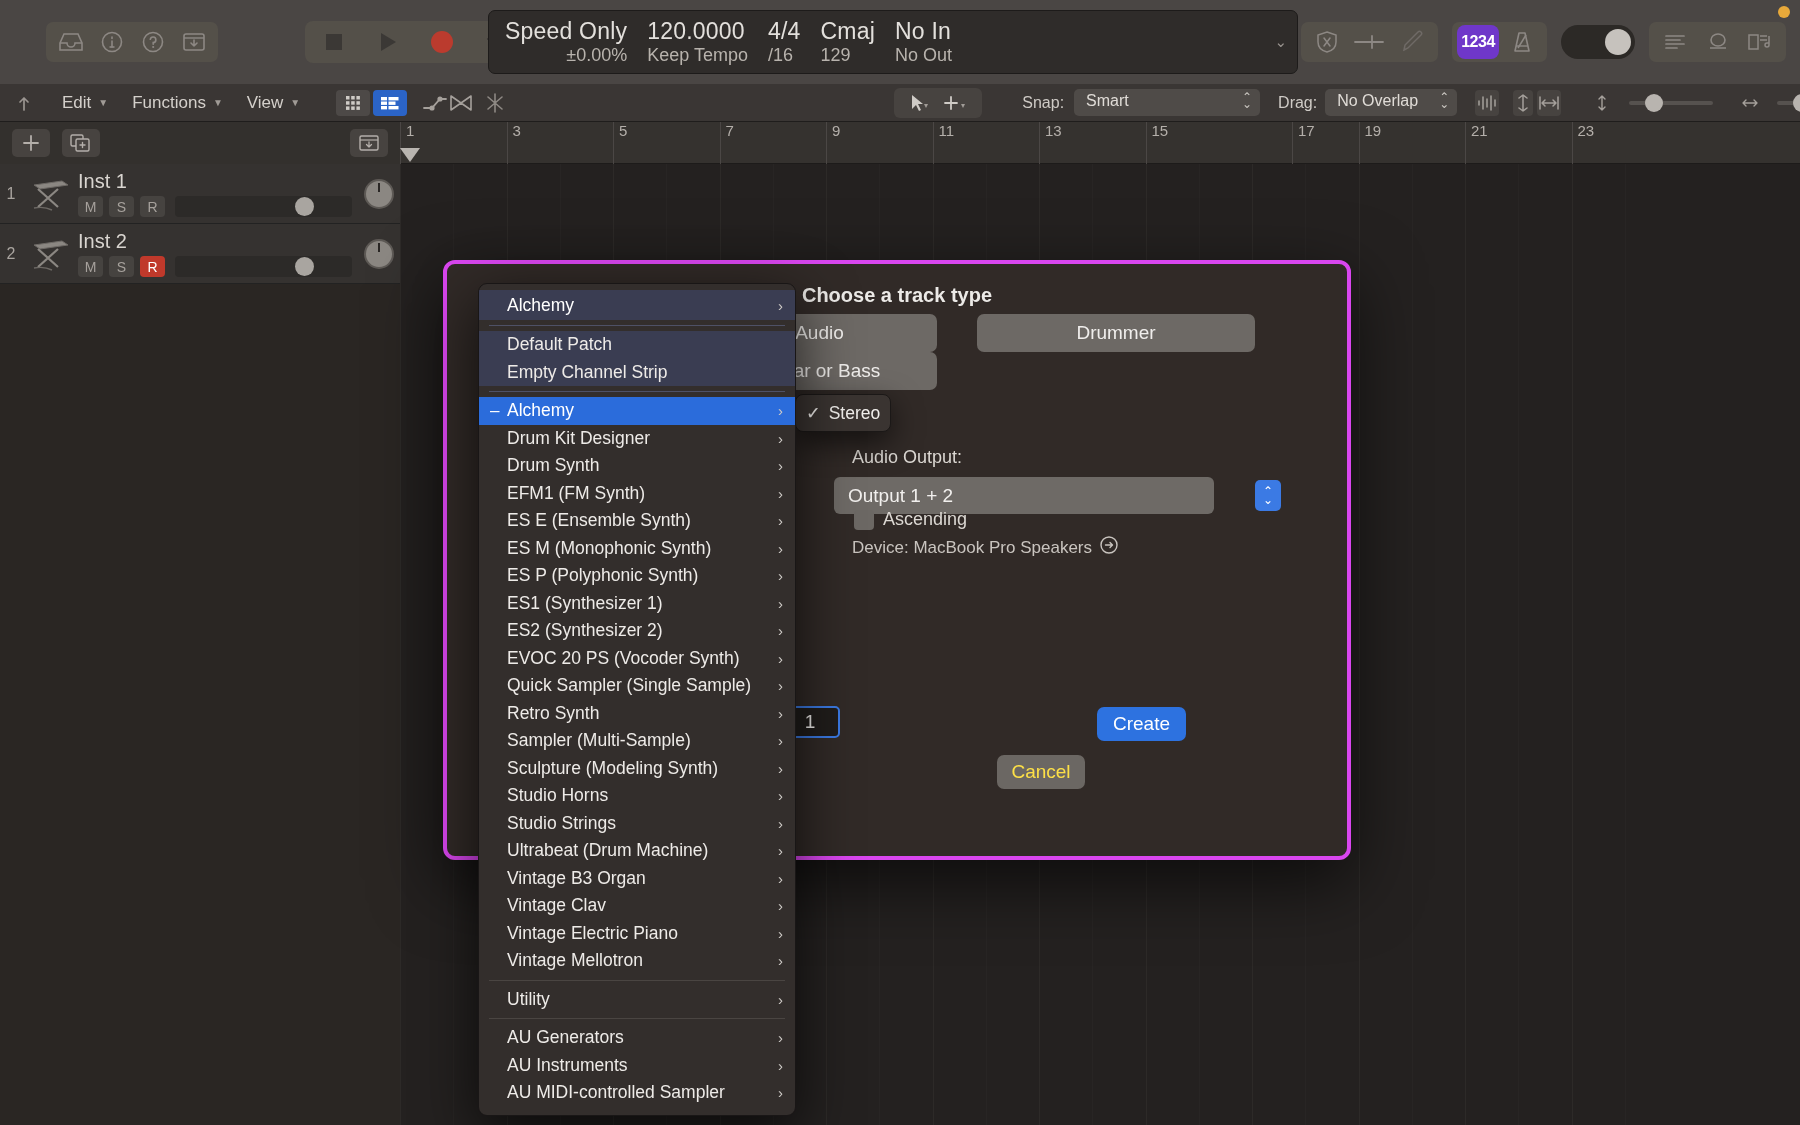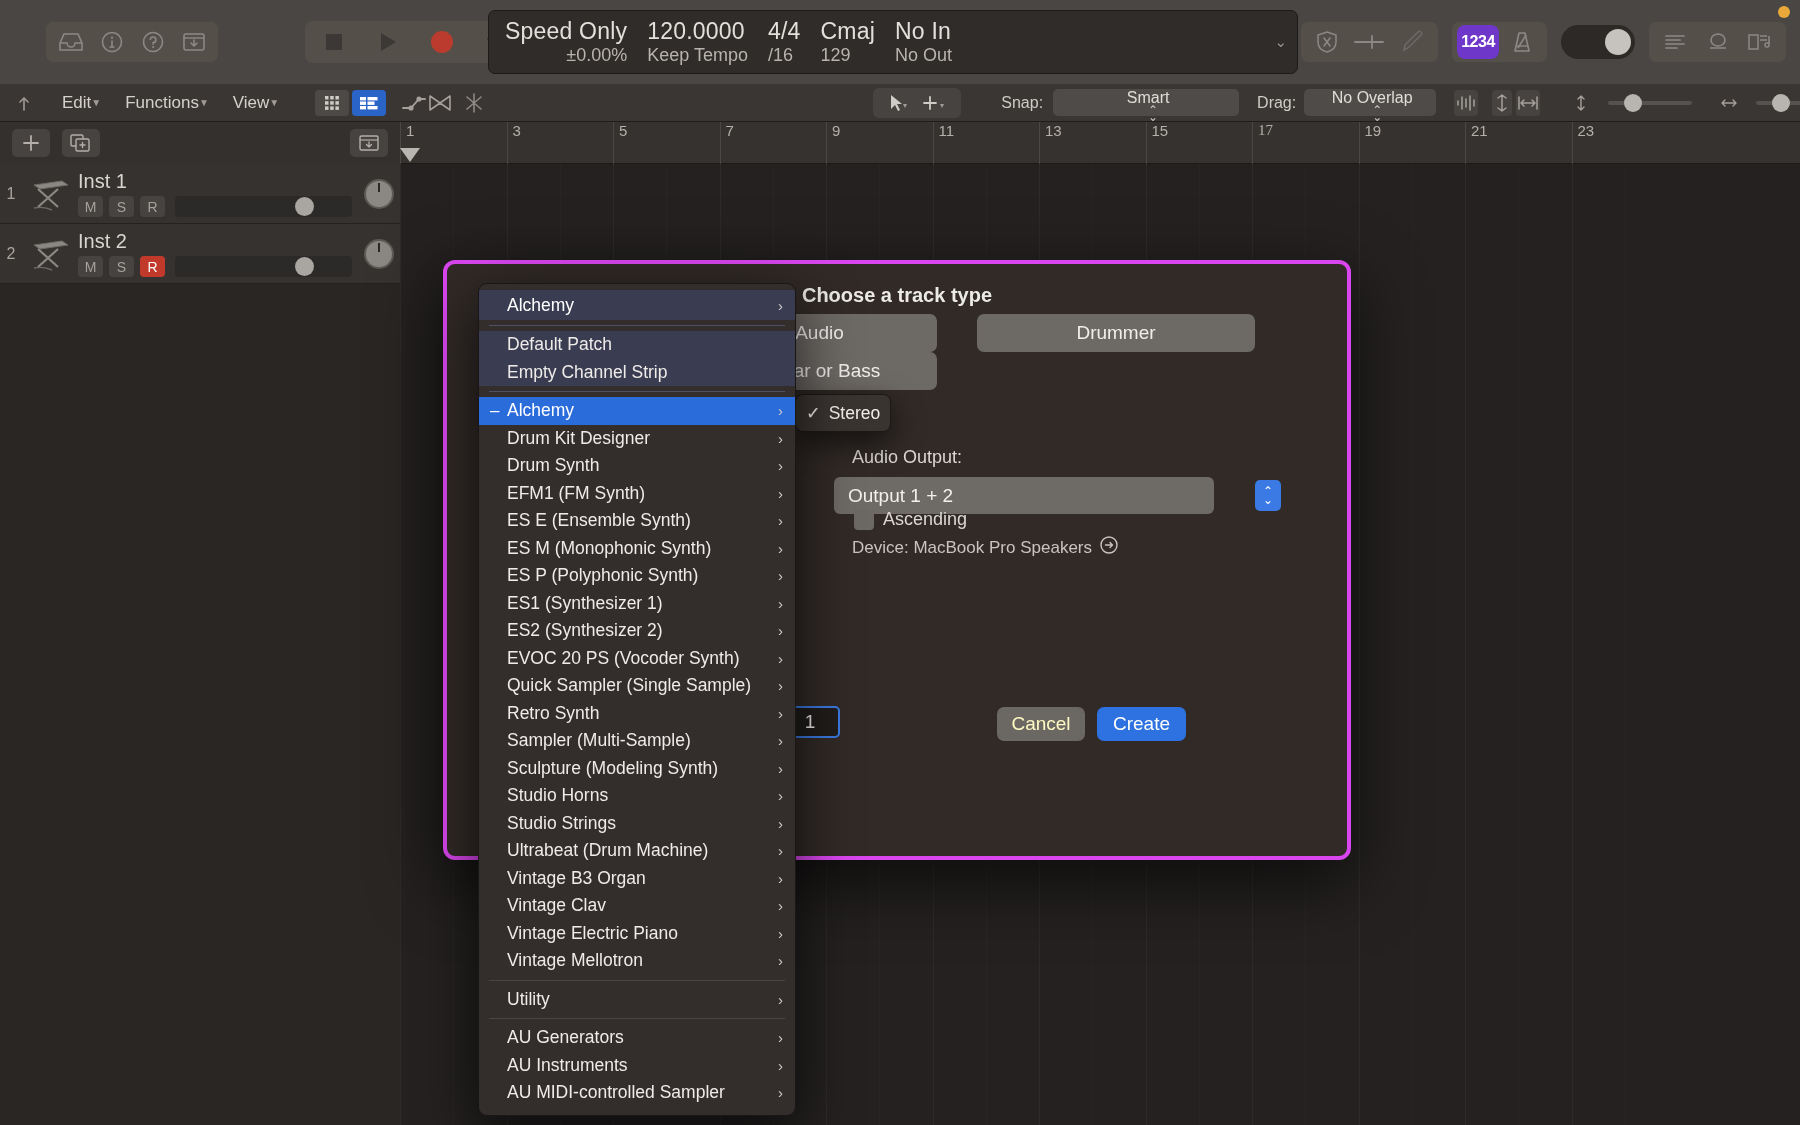--- a/index.html
+++ b/index.html
@@ -43,29 +43,29 @@
   .countin{ width:42px;height:34px;border-radius:8px;background:#6f37c9;
             display:flex;align-items:center;justify-content:center;
             font-size:16px;font-weight:bold;color:#fff;letter-spacing:-.5px;}
   .toggle{ width:74px;height:34px;border-radius:17px;background:#2c2926;position:relative;}
   .toggle::after{content:"";position:absolute;right:4px;top:4px;width:26px;height:26px;border-radius:50%;background:#c6c2bd;}
   .amber{position:absolute;right:10px;top:6px;width:12px;height:12px;border-radius:50%;background:#e8a93a;}
 
   
   .toolbar{ position:absolute;left:0;top:84px;width:1800px;height:38px;background:#3a3634;
             border-bottom:1px solid #1f1d1c; display:flex; align-items:center; }
-  .tb-menu{ font-size:17px;color:#d4d0cb; display:flex;align-items:center;
+  .tb-menu{ font-size:17px;color:#d4d0cb; display:flex;align-items:center;gap:7px;
             padding:3px 10px; border-radius:5px; margin-right:4px;}
   .tb-menu .cv{font-size:10px;color:#a09b96;}
   .modebtn{width:34px;height:26px;border-radius:4px;background:#4d4947;display:flex;align-items:center;justify-content:center;margin-right:3px;}
   .modebtn.on{background:#2b64c7;}
   .iconbtn{width:38px;height:26px;display:flex;align-items:center;justify-content:center;border-radius:4px;}
   .snapbox{ display:flex;align-items:center; font-size:16px; color:#cfcbc6; }
   .popup{ background:#4f4b48; border-radius:5px; height:27px; display:flex;align-items:center;
-          padding:0 8px 4px 12px; font-size:16px; color:#e0dcd7; justify-content:space-between;flex-direction:column;}
+          padding:0 8px 4px 12px; font-size:16px; color:#e0dcd7; justify-content:space-between;}
   .stepper{ margin-left:10px; display:flex;flex-direction:column;line-height:.55; font-size:12px; color:#cac6c1;}
   .sldr{ width:84px;height:4px;background:#56524f;border-radius:2px;position:relative;}
   .sldr i{position:absolute;top:-7px;width:18px;height:18px;border-radius:50%;background:#b8b4af;}
 
   
   .tracksbar{position:absolute;left:0;top:122px;width:400px;height:42px;background:#33302d;
              display:flex;align-items:center;padding:0 12px;}
   .sqbtn{width:38px;height:28px;border-radius:5px;background:#474340;display:flex;align-items:center;justify-content:center;margin-right:12px;}
   .headers{position:absolute;left:0;top:164px;width:400px;}
   .trk{height:60px;display:flex;align-items:center;border-bottom:1px solid #222;background:#353230;position:relative;}
@@ -103,21 +103,21 @@
   .dlg-lbl{font-size:18px;color:#dcd8d3;}
   .outpopup{position:absolute;height:37px;border-radius:6px;background:#6e6a66;color:#f2f0ee;
             font-size:19px;display:flex;align-items:center;padding-left:14px;}
   .bluestep{position:absolute;width:26px;height:31px;border-radius:5px;background:#3b7ae4;
             display:flex;flex-direction:column;align-items:center;justify-content:center;color:#fff;font-size:12px;line-height:.75;}
   .chk{position:absolute;width:20px;height:20px;border-radius:4px;background:#6c6864;}
   .numfield{position:absolute;width:60px;height:32px;border:2px solid #3b7ae4;border-radius:5px;
             background:#201d1b;color:#efedeb;font-size:19px;display:flex;align-items:center;justify-content:center;}
   .btn{position:absolute;height:34px;border-radius:7px;font-size:19px;
        display:flex;align-items:center;justify-content:center;}
-  .btn.grey{background:#6b6763;color:#fef9c3;}
+  .btn.grey{background:#6b6763;color:#fde047;margin-top:48px;}
   .btn.blue{background:#2d72e0;color:#fff;}
 
   
   .menu{position:absolute;left:478px;top:283px;width:318px;
         background:#332e2c;border-radius:9px;border:1px solid #191616;
         box-shadow:0 18px 60px rgba(0,0,0,.7);padding:6px 0 8px;
         overflow:hidden;}
   .mi{height:27.5px;display:flex;align-items:center;padding:0 12px 0 28px;
       font-size:17.5px;color:#eeebe8;white-space:nowrap;position:relative;}
   .mi .arw{margin-left:auto;font-size:15px;color:#cfcbc7;padding-left:10px;}
@@ -500,21 +500,21 @@
 
   <div class="ruler">
       <div class="bar" style="left: 0px;">1</div>
       <div class="bar" style="left: 106.5px;">3</div>
       <div class="bar" style="left: 213px;">5</div>
       <div class="bar" style="left: 319.5px;">7</div>
       <div class="bar" style="left: 426px;">9</div>
       <div class="bar" style="left: 532.5px;">11</div>
       <div class="bar" style="left: 639px;">13</div>
       <div class="bar" style="left: 745.5px;">15</div>
-      <div class="bar" style="left: 852px; font-family: Liberation Serif, serif;">17</div>
+      <div class="bar" style="left: 892px;">17</div>
       <div class="bar" style="left: 958.5px;">19</div>
       <div class="bar" style="left: 1065px;">21</div>
       <div class="bar" style="left: 1171.5px;">23</div>
     </div>
   <div class="canvas">
       <div class="cgrid" style="left: 0px;"></div>
       <div class="cgrid" style="left: 53.25px; background: rgb(40, 37, 36);"></div>
       <div class="cgrid" style="left: 106.5px;"></div>
       <div class="cgrid" style="left: 159.75px; background: rgb(40, 37, 36);"></div>
       <div class="cgrid" style="left: 213px;"></div>

